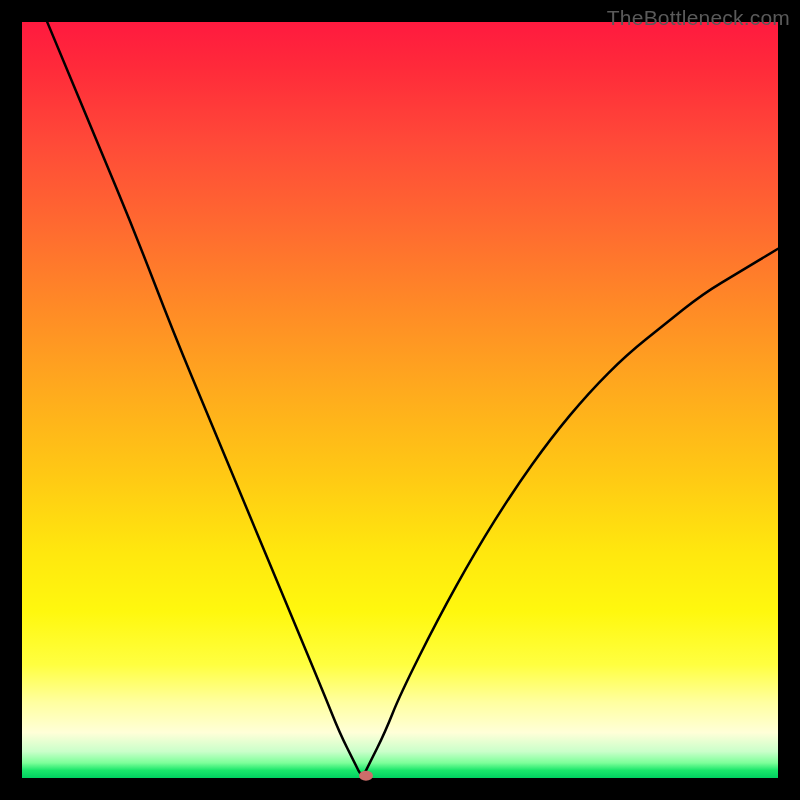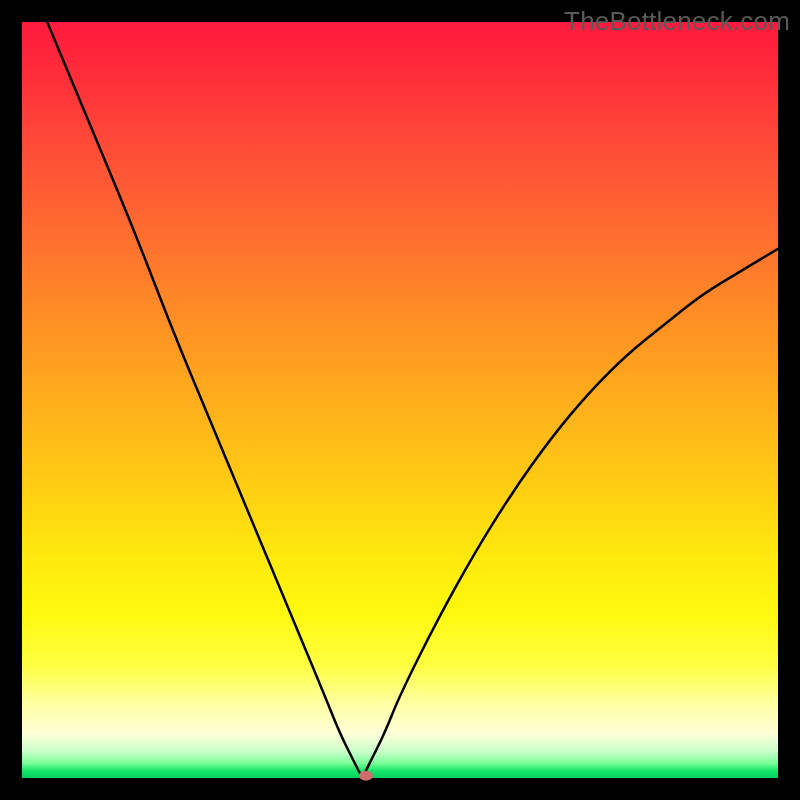--- a/index.html
+++ b/index.html
@@ -42,21 +42,21 @@
       #7dff9a 98%,
       #19e66a 99%,
       #00d060 100%
     );
   }
   .watermark {
     position: absolute;
     top: 6px;
     right: 10px;
     color: #5a5a5a;
-    font-size: 26px;
+    font-size: 21px;
     letter-spacing: 0.2px;
     user-select: none;
   }
   .curve-svg {
     position: absolute;
     left: 0;
     top: 0;
     width: 756px;
     height: 756px;
     overflow: visible;

